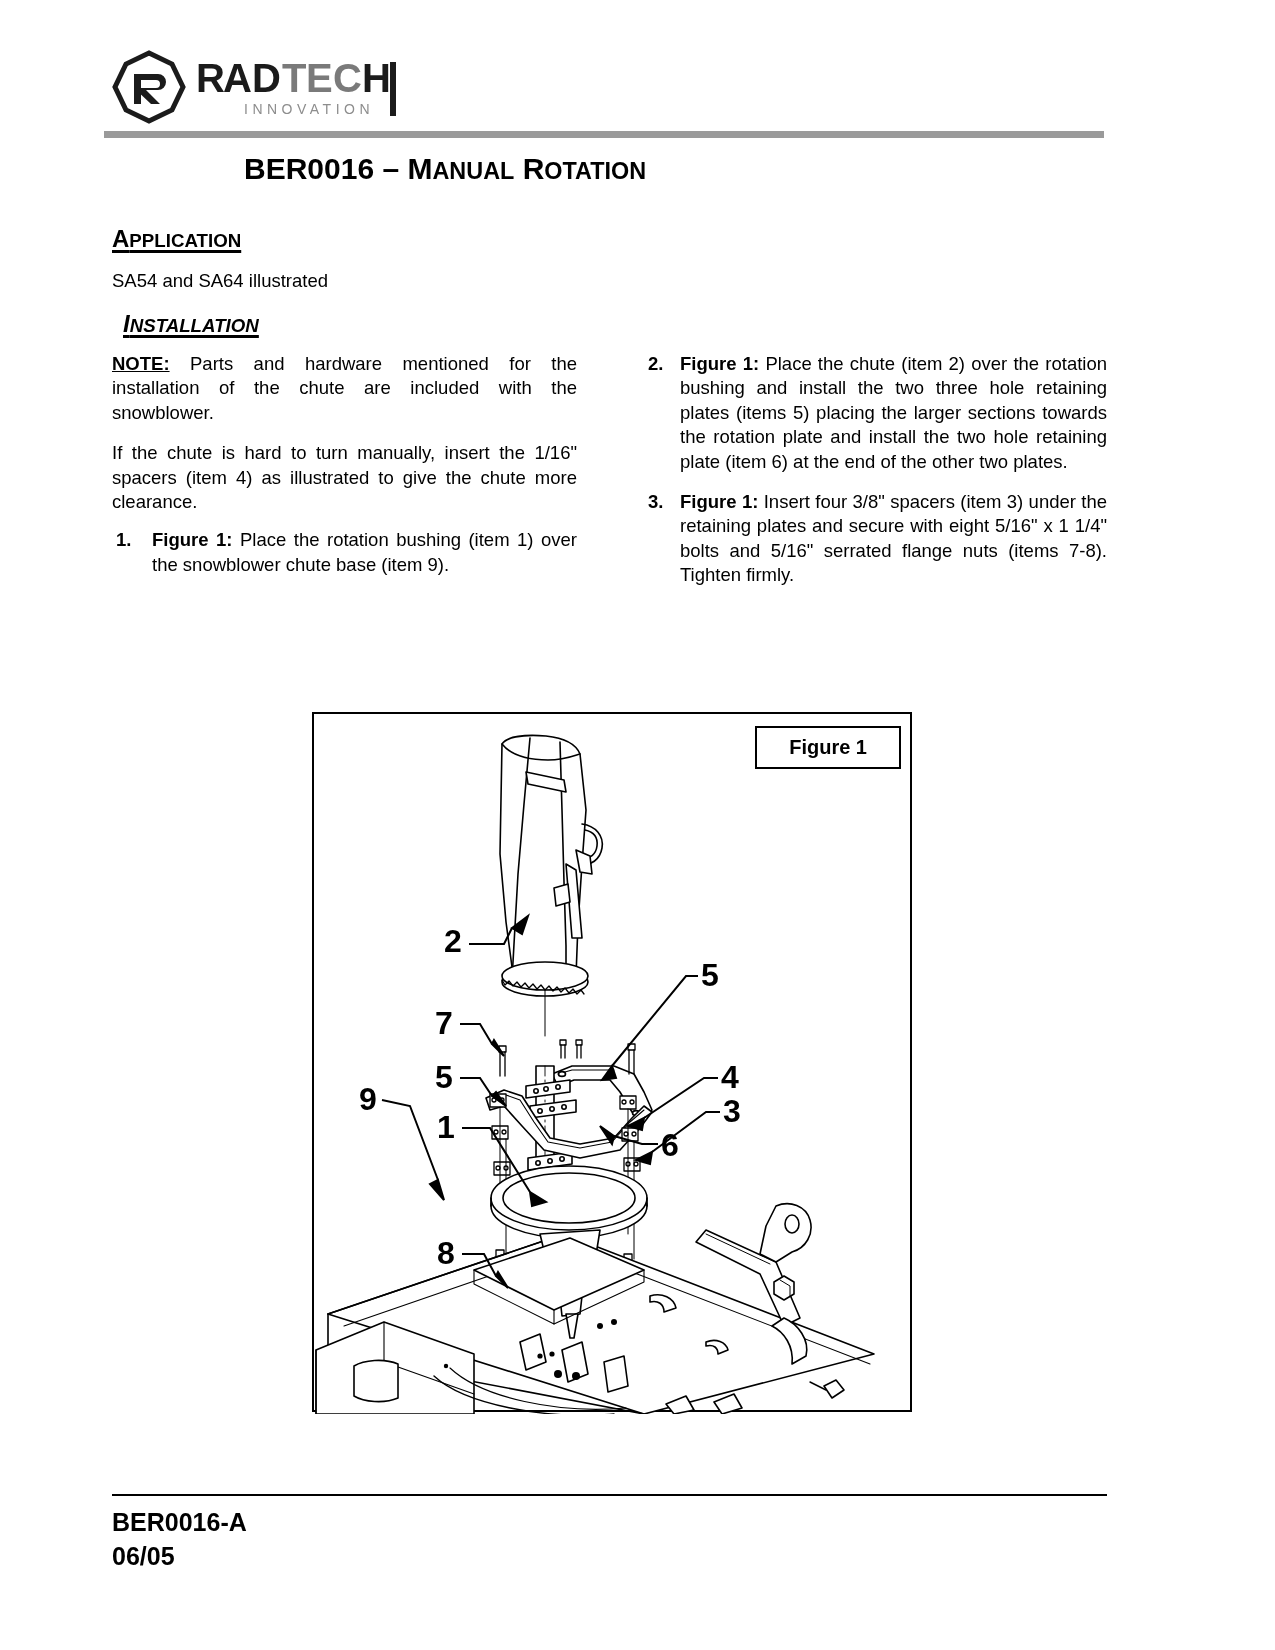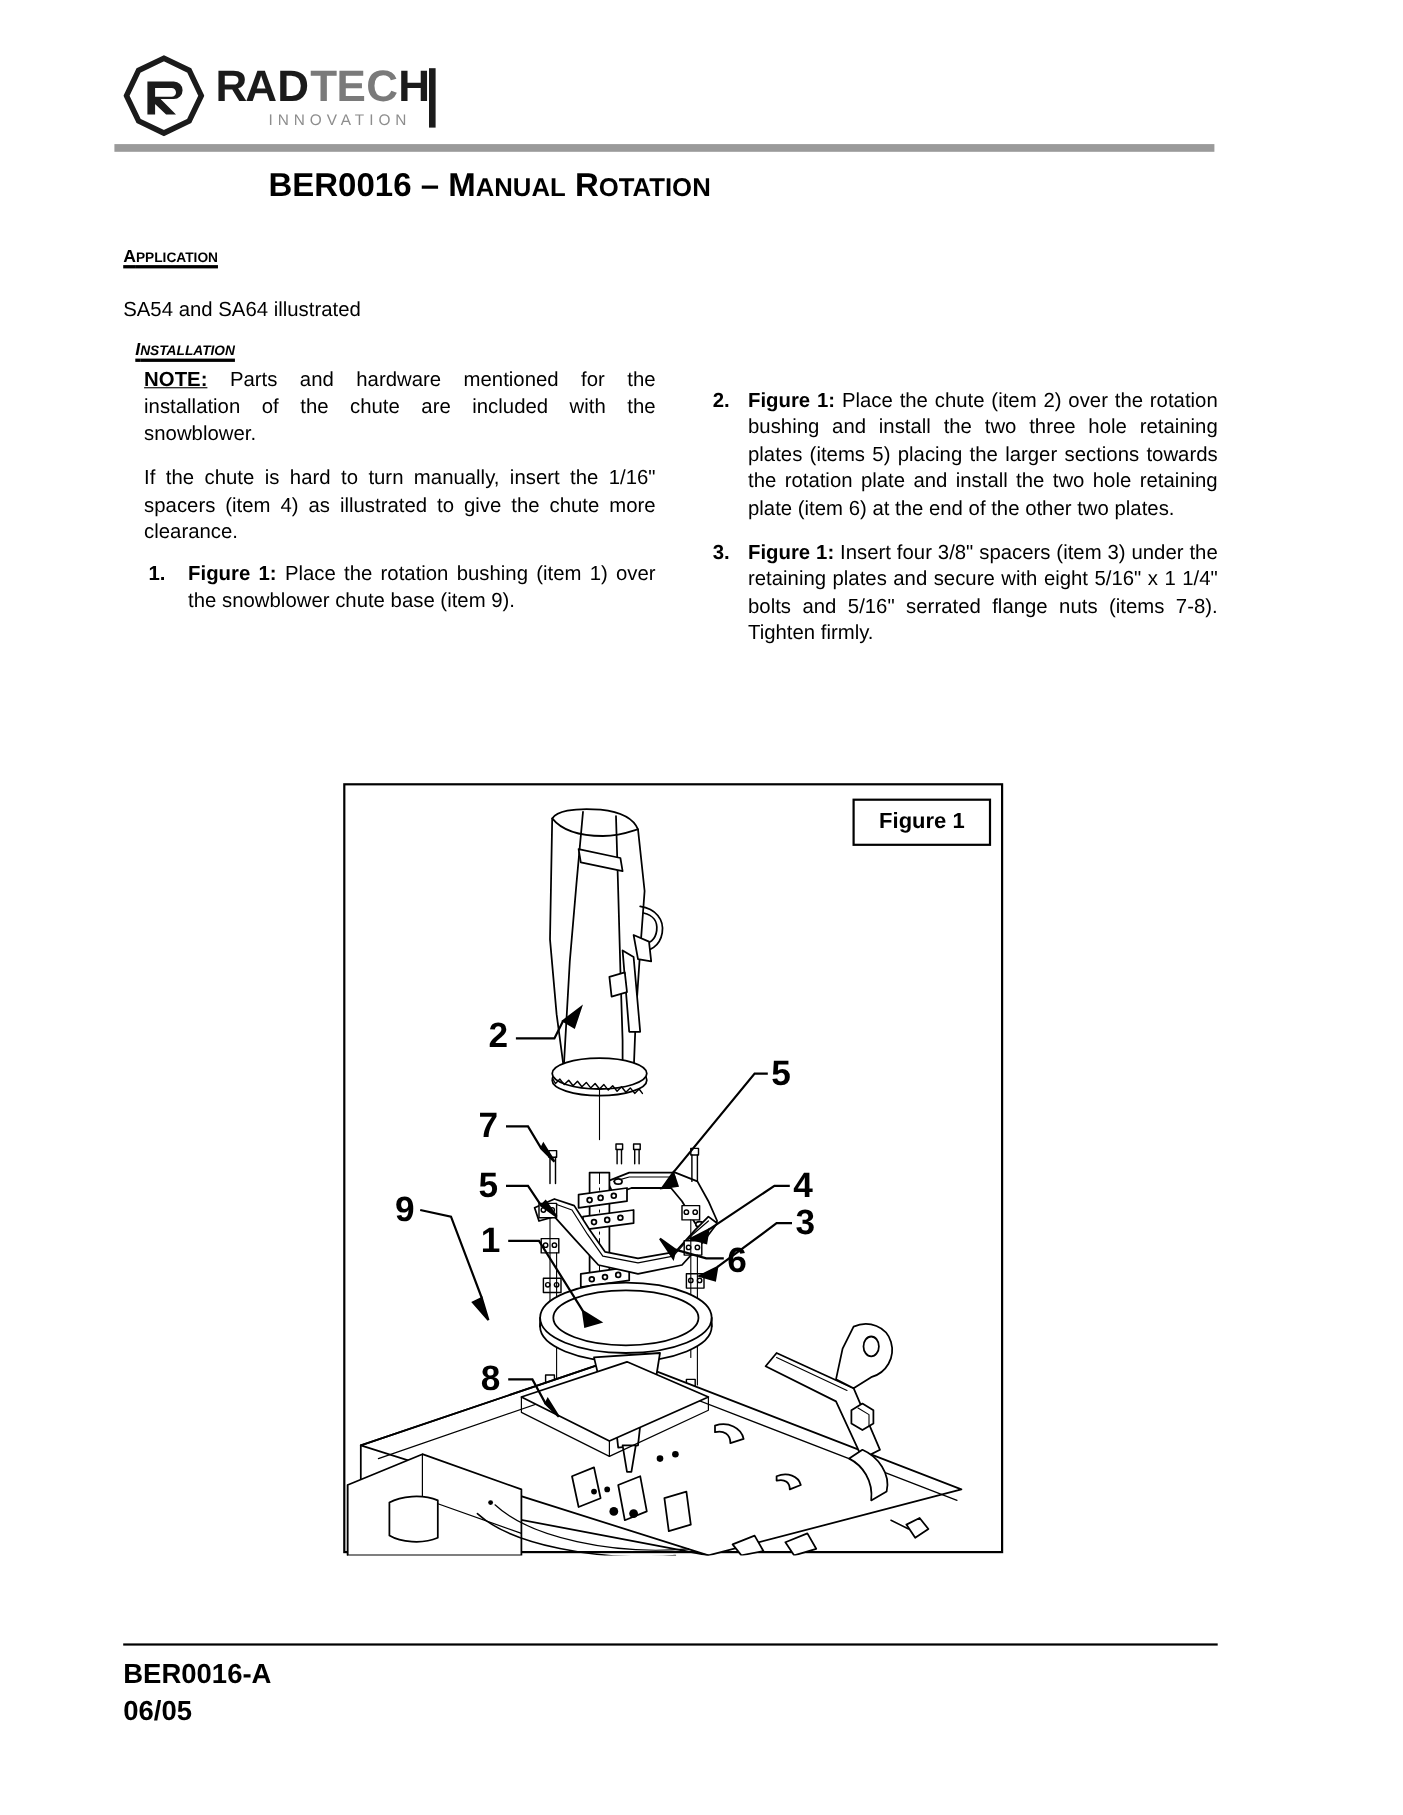--- a/index.html
+++ b/index.html
@@ -72,42 +72,42 @@
     white-space: nowrap;
   }
   
   .sc { text-transform: uppercase; }
   .sc .s { font-size: 0.78em; }
 
   
   .h-sec {
     position: absolute;
     font-weight: bold;
-    font-size: 16px;
+    font-size: 24px;
     text-decoration: underline;
     text-underline-offset: 3px;
     text-decoration-thickness: 2.5px;
   }
   #app-head { left: 112px; top: 225px; }
   #inst-head { left: 123px; top: 310px; font-style: italic; }
 
   .app-text {
     position: absolute;
     left: 112px; top: 270px;
     font-size: 18.5px;
   }
 
   
   .col {
     position: absolute;
     width: 465px;
     font-size: 18.5px;
     line-height: 1.32;
   }
-  #col-left  { left: 112px; top: 333px; margin-left: 19px; }
+  #col-left  { left: 112px; top: 352px; }
   #col-right { left: 642px; top: 352px; }
 
   .para {
     text-align: justify;
     margin: 0 0 16px 0;
   }
   .para.lastp { margin-bottom: 14px; }
   .u { text-decoration: underline; font-weight: bold; }
   .b { font-weight: bold; }
 
@@ -137,21 +137,21 @@
     height: 700px;
     border: 2px solid #000;
     background: #fff;
   }
   .figure-label {
     position: absolute;
     right: 9px;
     top: 12px;
     border: 2px solid #000;
     background: #fff;
-    padding: 8px 22px;
+    padding: 8px 32px;
     font-weight: bold;
     font-size: 20px;
     z-index: 5;
   }
   .figure-art {
     position: absolute;
     left: 0; top: 0;
     width: 600px; height: 700px;
   }
 

